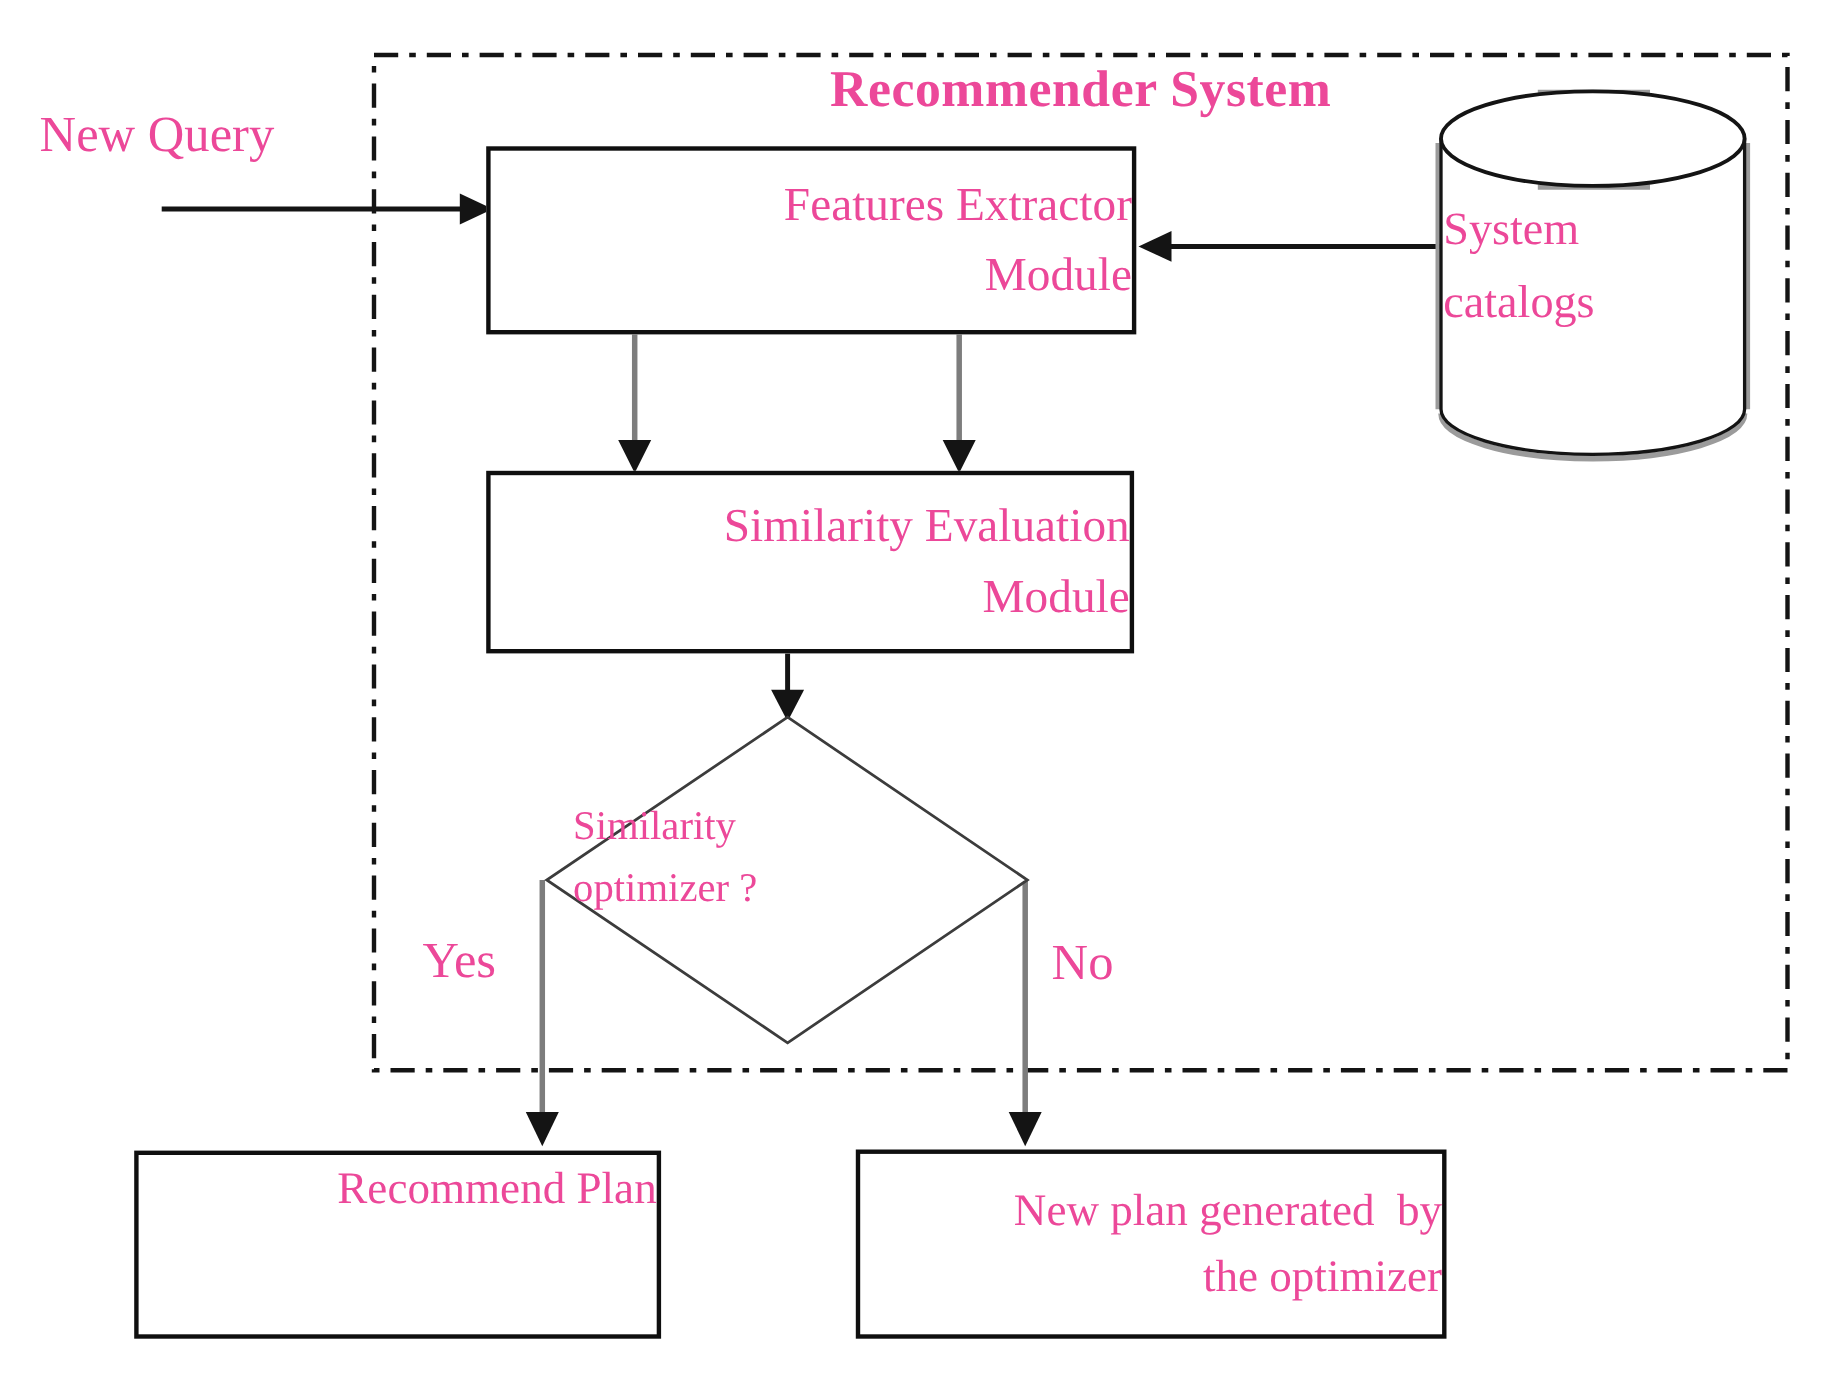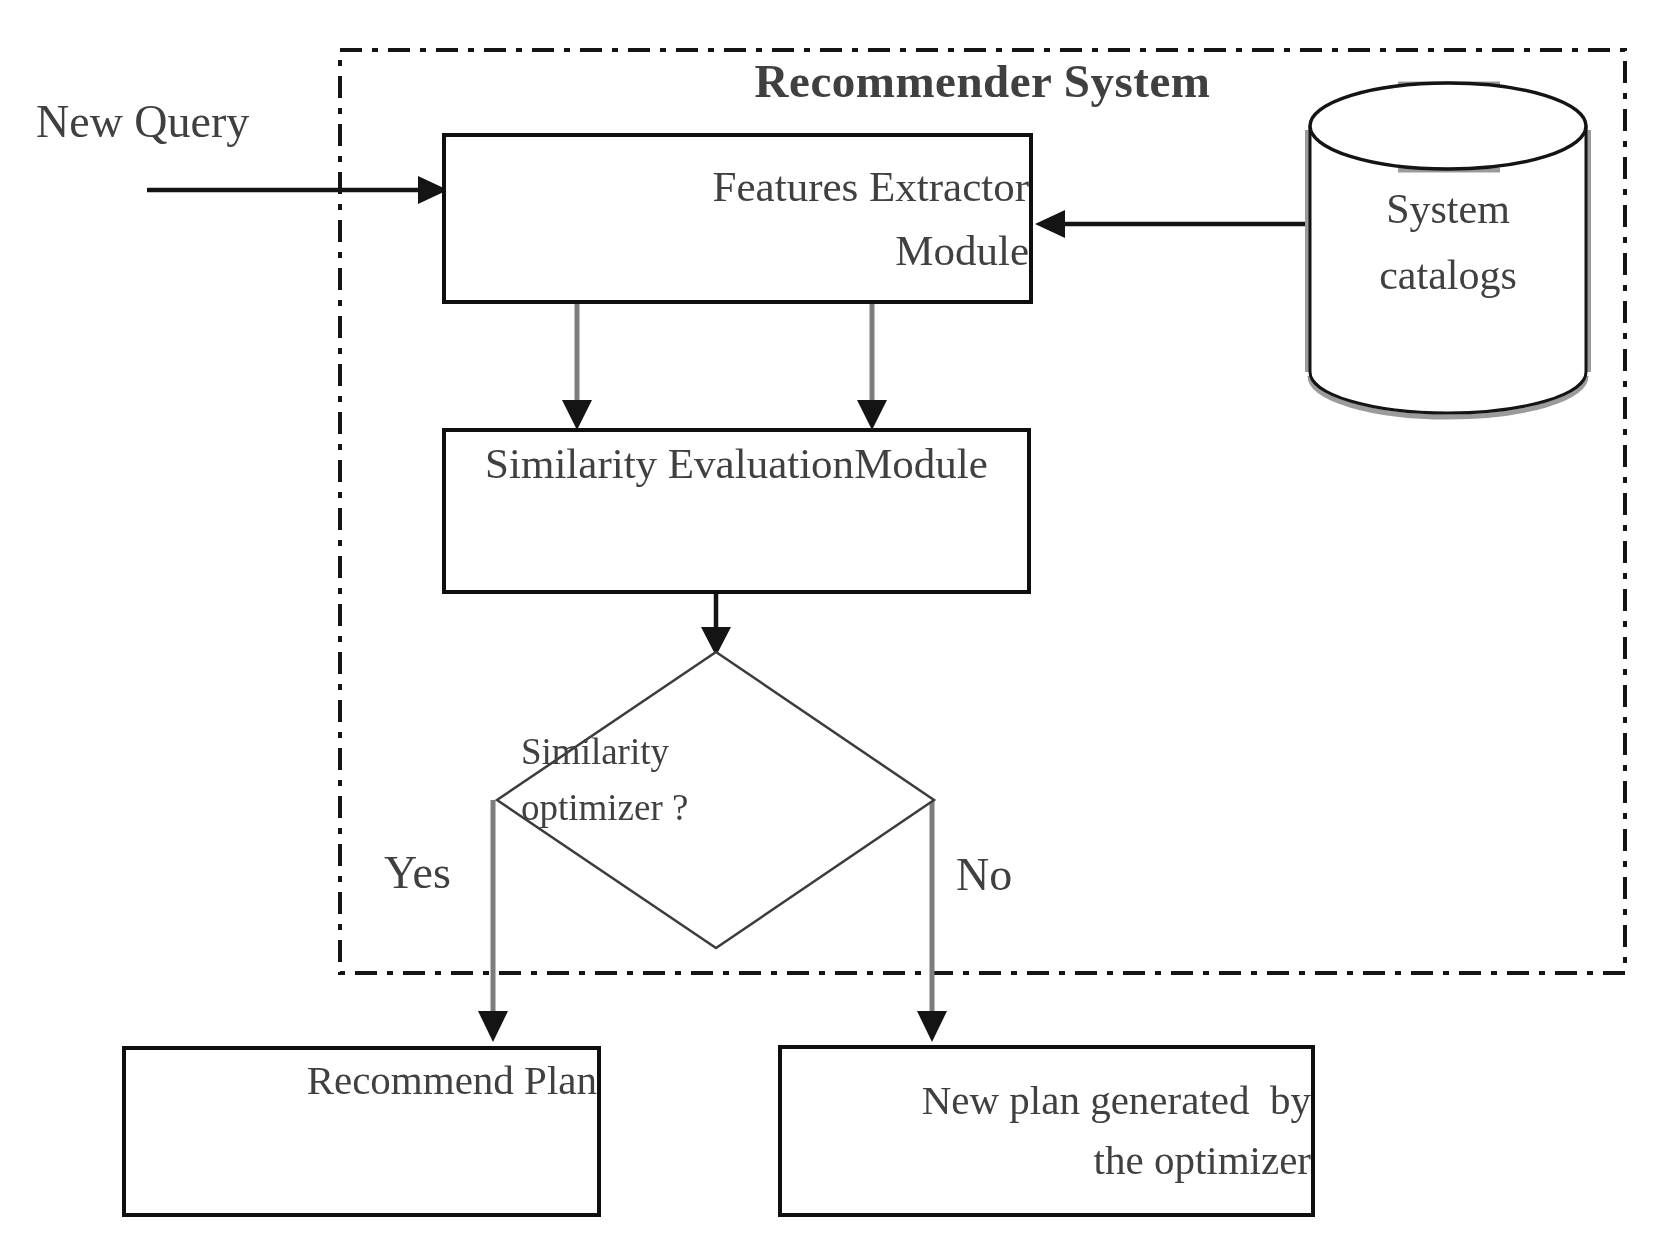--- a/index.html
+++ b/index.html
@@ -6,21 +6,21 @@
     margin: 0;
     padding: 0;
     background: #ffffff;
   }
   .canvas {
     position: relative;
     width: 1672px;
     height: 1255px;
     background: #ffffff;
     font-family: "Liberation Serif", "DejaVu Serif", serif;
-    color: #404040;
+    color: #ec4899;
     overflow: hidden;
   }
   .layer {
     position: absolute;
     left: 0; top: 0;
     width: 1672px; height: 1255px;
   }
   .label {
     position: absolute;
     white-space: nowrap;
@@ -45,41 +45,40 @@
     box-sizing: border-box;
     text-align: right;
   }
   .features-box {
     left: 442px; top: 133px; width: 591px; height: 171px;
     display: flex; flex-direction: column; justify-content: center;
     font-size: 43px; line-height: 64px;
   }
   .similarity-box {
     left: 442px; top: 428px; width: 589px; height: 166px;
-    display: flex; flex-direction: row; justify-content: center;
+    display: flex; flex-direction: column; justify-content: center;
     font-size: 43px; line-height: 64px;
   }
   .recommend-box {
     left: 122px; top: 1046px; width: 479px; height: 171px;
     font-size: 41px; line-height: 60px;
   }
   .newplan-box {
     left: 778px; top: 1045px; width: 537px; height: 172px;
     padding-top: 21px;
     font-size: 41px; line-height: 60px;
   }
   .diamond-label {
     left: 521px; top: 724px; width: 270px;
     text-align: left;
     font-size: 37px; line-height: 56px;
     white-space: nowrap;
   }
   .catalogs-label {
     left: 1312px; top: 176px; width: 272px;
-    text-align: center;
     font-size: 42px; line-height: 66px;
   }
   .pre { white-space: pre; }
   .block-line { display: block; }
 </style>
 </head>
 <body>
 
 <div class="canvas">
 

